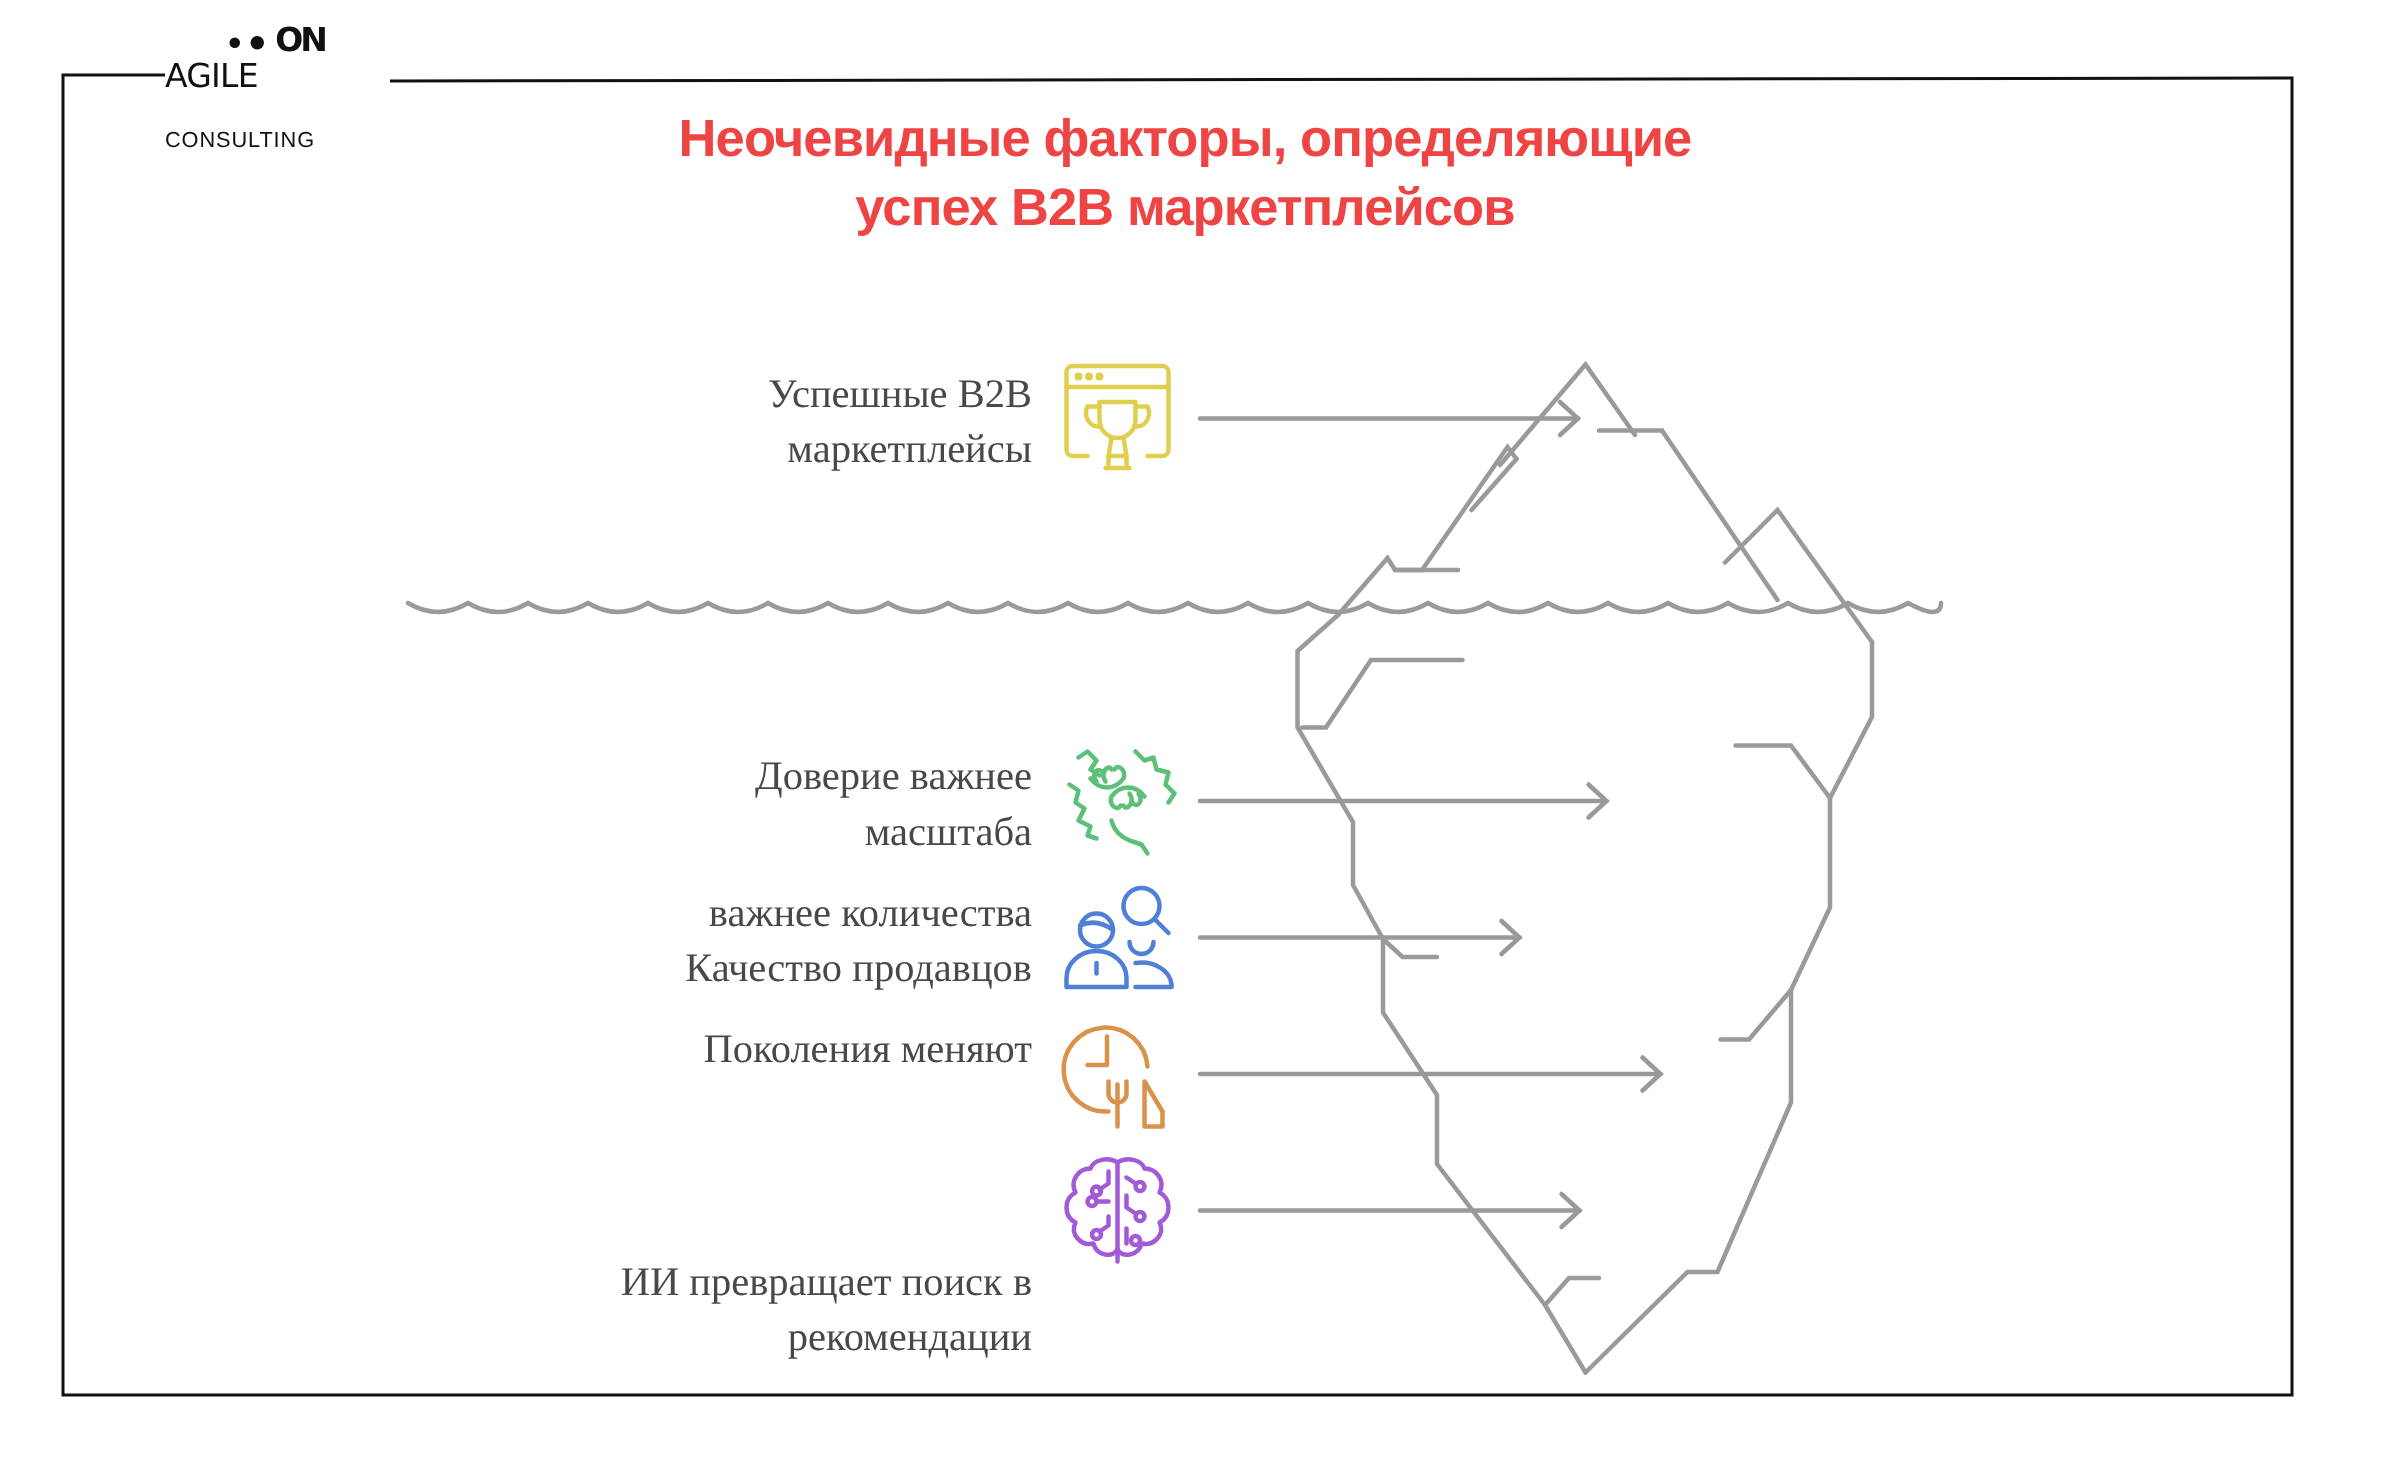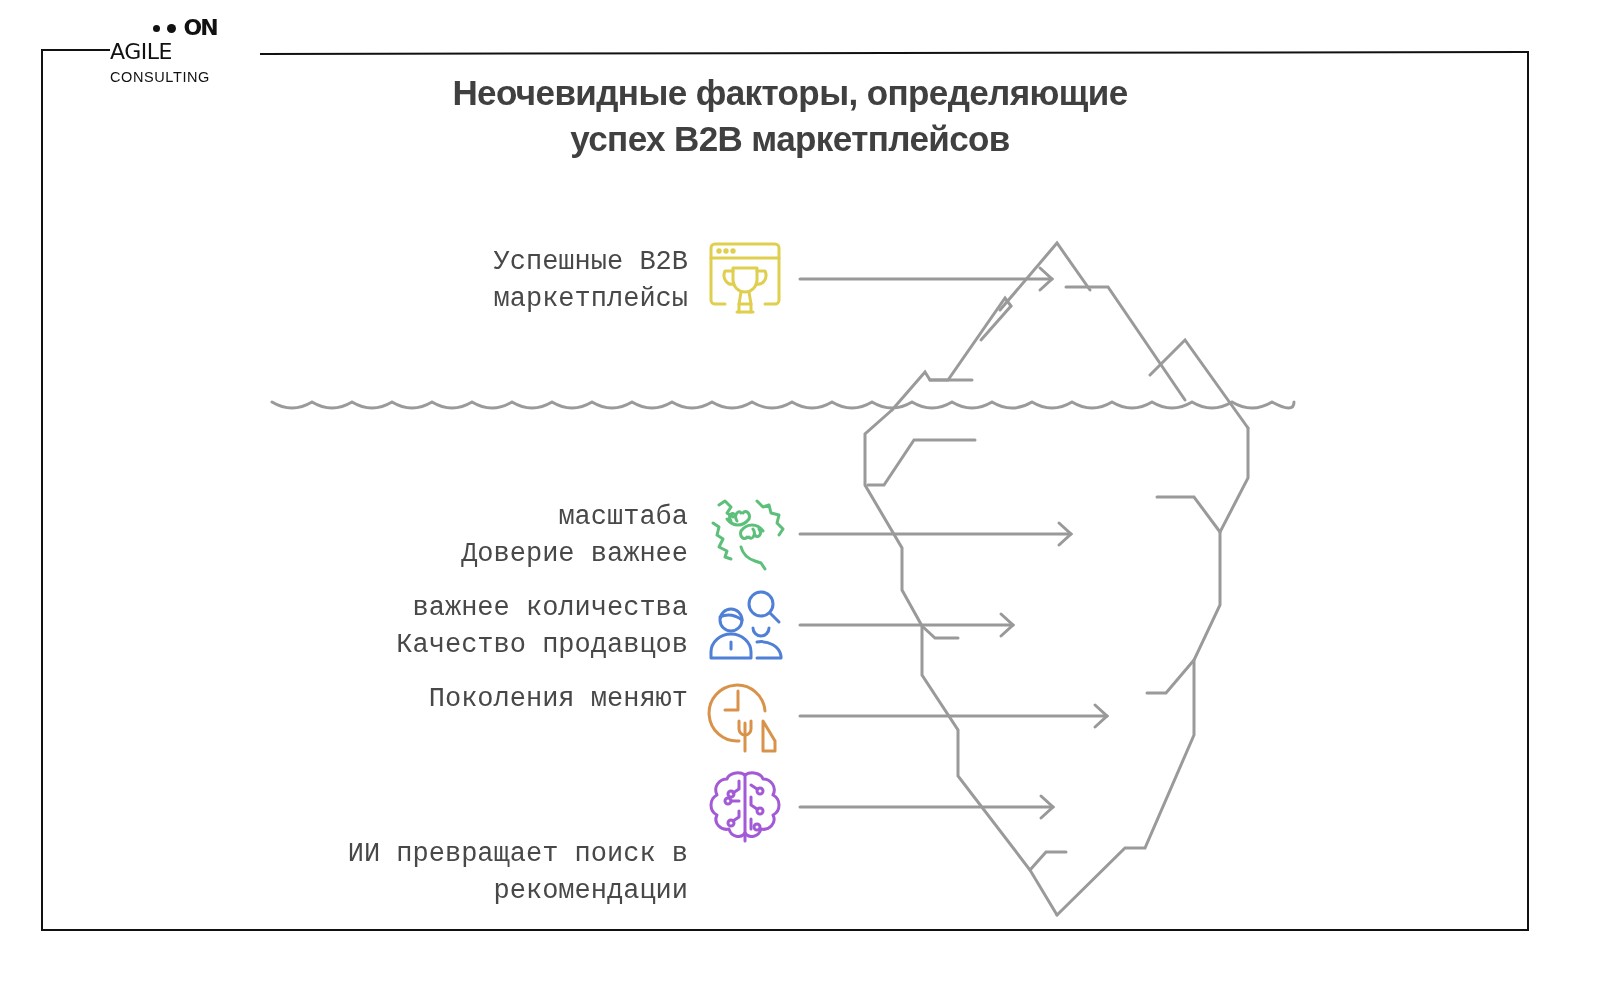--- a/index.html
+++ b/index.html
@@ -3,23 +3,23 @@
 <meta charset="utf-8">
 <style>
   html, body { margin: 0; padding: 0; background: #ffffff; }
   body { width: 1600px; height: 981px; position: relative; overflow: hidden; font-family: "Liberation Sans", "DejaVu Sans", sans-serif; }
   .frame-svg { position: absolute; left: 0; top: 0; }
   .logo { position: absolute; left: 110px; top: 16px; width: 150px; background: #fff; }
   .logo-dots { font-size: 0; height: 24px; display: flex; justify-content: center; align-items: center; gap: 7px; }
   .dot { display: inline-block; border-radius: 50%; background: #111; }
   .logo-on { font-family: "DejaVu Sans", sans-serif; font-weight: 900; font-size: 22px; color: #111; letter-spacing: -2px; line-height: 24px; }
   .logo-agile { font-family: "DejaVu Sans", sans-serif; font-weight: 400; font-size: 22px; color: #111; line-height: 28px; letter-spacing: -0.5px; margin-top: -2px; }
-  .logo-consulting { font-family: "Liberation Sans", sans-serif; font-size: 14.5px; color: #111; letter-spacing: 0.6px; margin-top: 3px; }
-  .title { position: absolute; left: 360px; top: 70px; width: 860px; text-align: center; font-family: "Liberation Sans", sans-serif; font-weight: bold; font-size: 35px; line-height: 46px; color: #404040; letter-spacing: -0.6px; }
-  .label { position: absolute; right: 912px; text-align: right; font-family: Liberation Mono, monospace; font-size: 27px; line-height: 37px; color: #484848; white-space: nowrap; }
+  .logo-consulting { font-family: "Liberation Sans", sans-serif; font-size: 14.5px; color: #111; letter-spacing: 0.6px; margin-top: 20px; }
+  .title { position: absolute; left: 360px; top: 70px; width: 860px; text-align: center; font-family: "Liberation Sans", sans-serif; font-weight: bold; font-size: 35px; line-height: 46px; color: #ef4444; letter-spacing: -0.6px; }
+  .label { position: absolute; right: 912px; text-align: right; font-family: Liberation Serif, serif; font-size: 27px; line-height: 37px; color: #484848; white-space: nowrap; }
   .icon { position: absolute; width: 80px; height: 80px; }
   .diagram-svg { position: absolute; left: 0; top: 0; pointer-events: none; }
 </style>
 </head>
 <body>
 
 <svg class="frame-svg" width="1600" height="981" viewBox="0 0 1600 981">
   <polyline points="112,50 42,50 42,930 1528,930 1528,52 260,54" fill="none" stroke="#111" stroke-width="2"></polyline>
 </svg>
 
@@ -79,22 +79,22 @@
       <polyline points="1041,796 1053,807 1041,818"></polyline>
     </g>
   </g>
 </svg>
 
 <div class="label" style="top:244px;">
   <div>Успешные B2B</div>
   <div>маркетплейсы</div>
 </div>
 <div class="label" style="top:499px;">
+  <div>Доверие важнее</div>
   <div>масштаба</div>
-  <div>Доверие важнее</div>
 </div>
 <div class="label" style="top:590px;">
   <div>важнее количества</div>
   <div>Качество продавцов</div>
 </div>
 <div class="label" style="top:681px;">
   <div>Поколения меняют</div>
 </div>
 <div class="label" style="top:816px;margin-top:20px;">
   <div>ИИ превращает поиск в</div>

